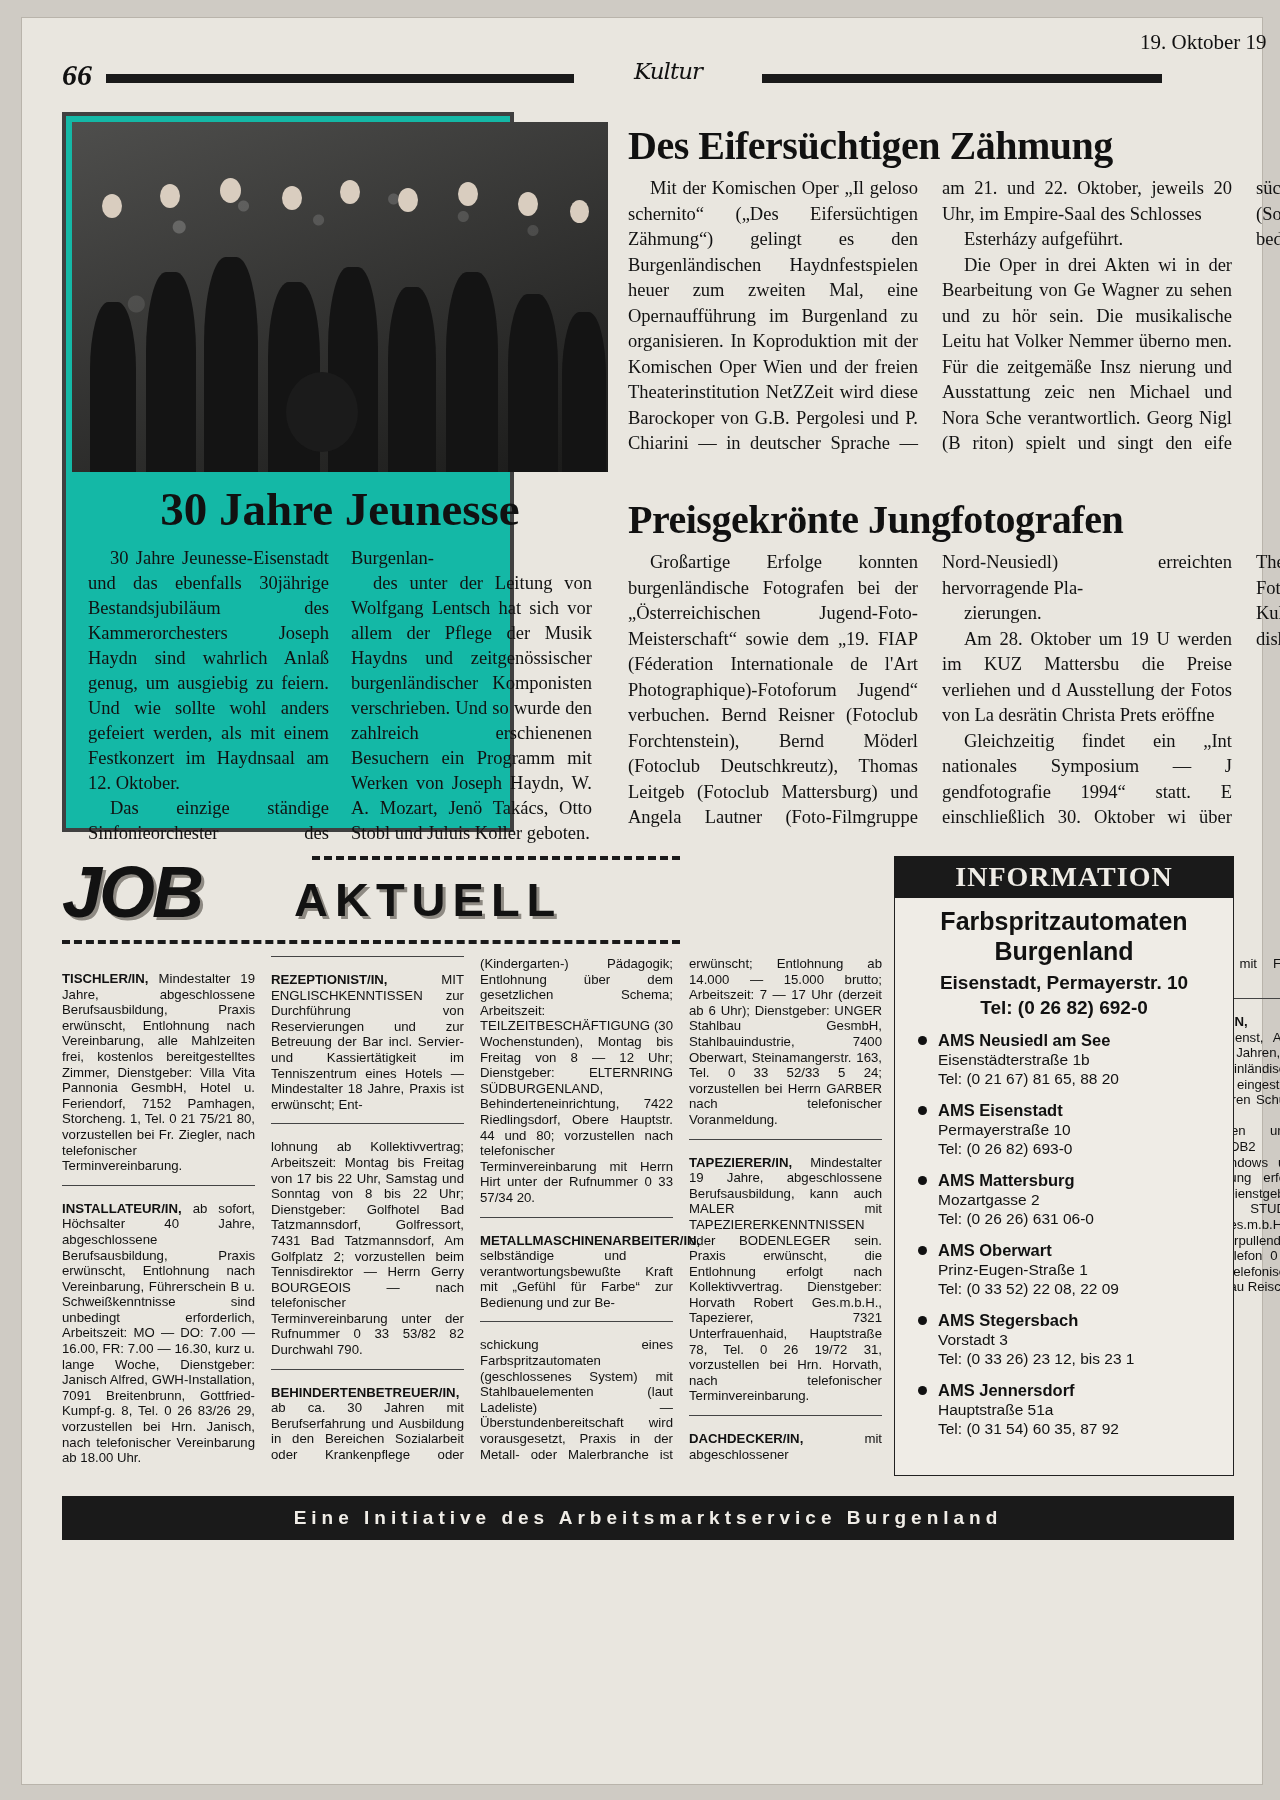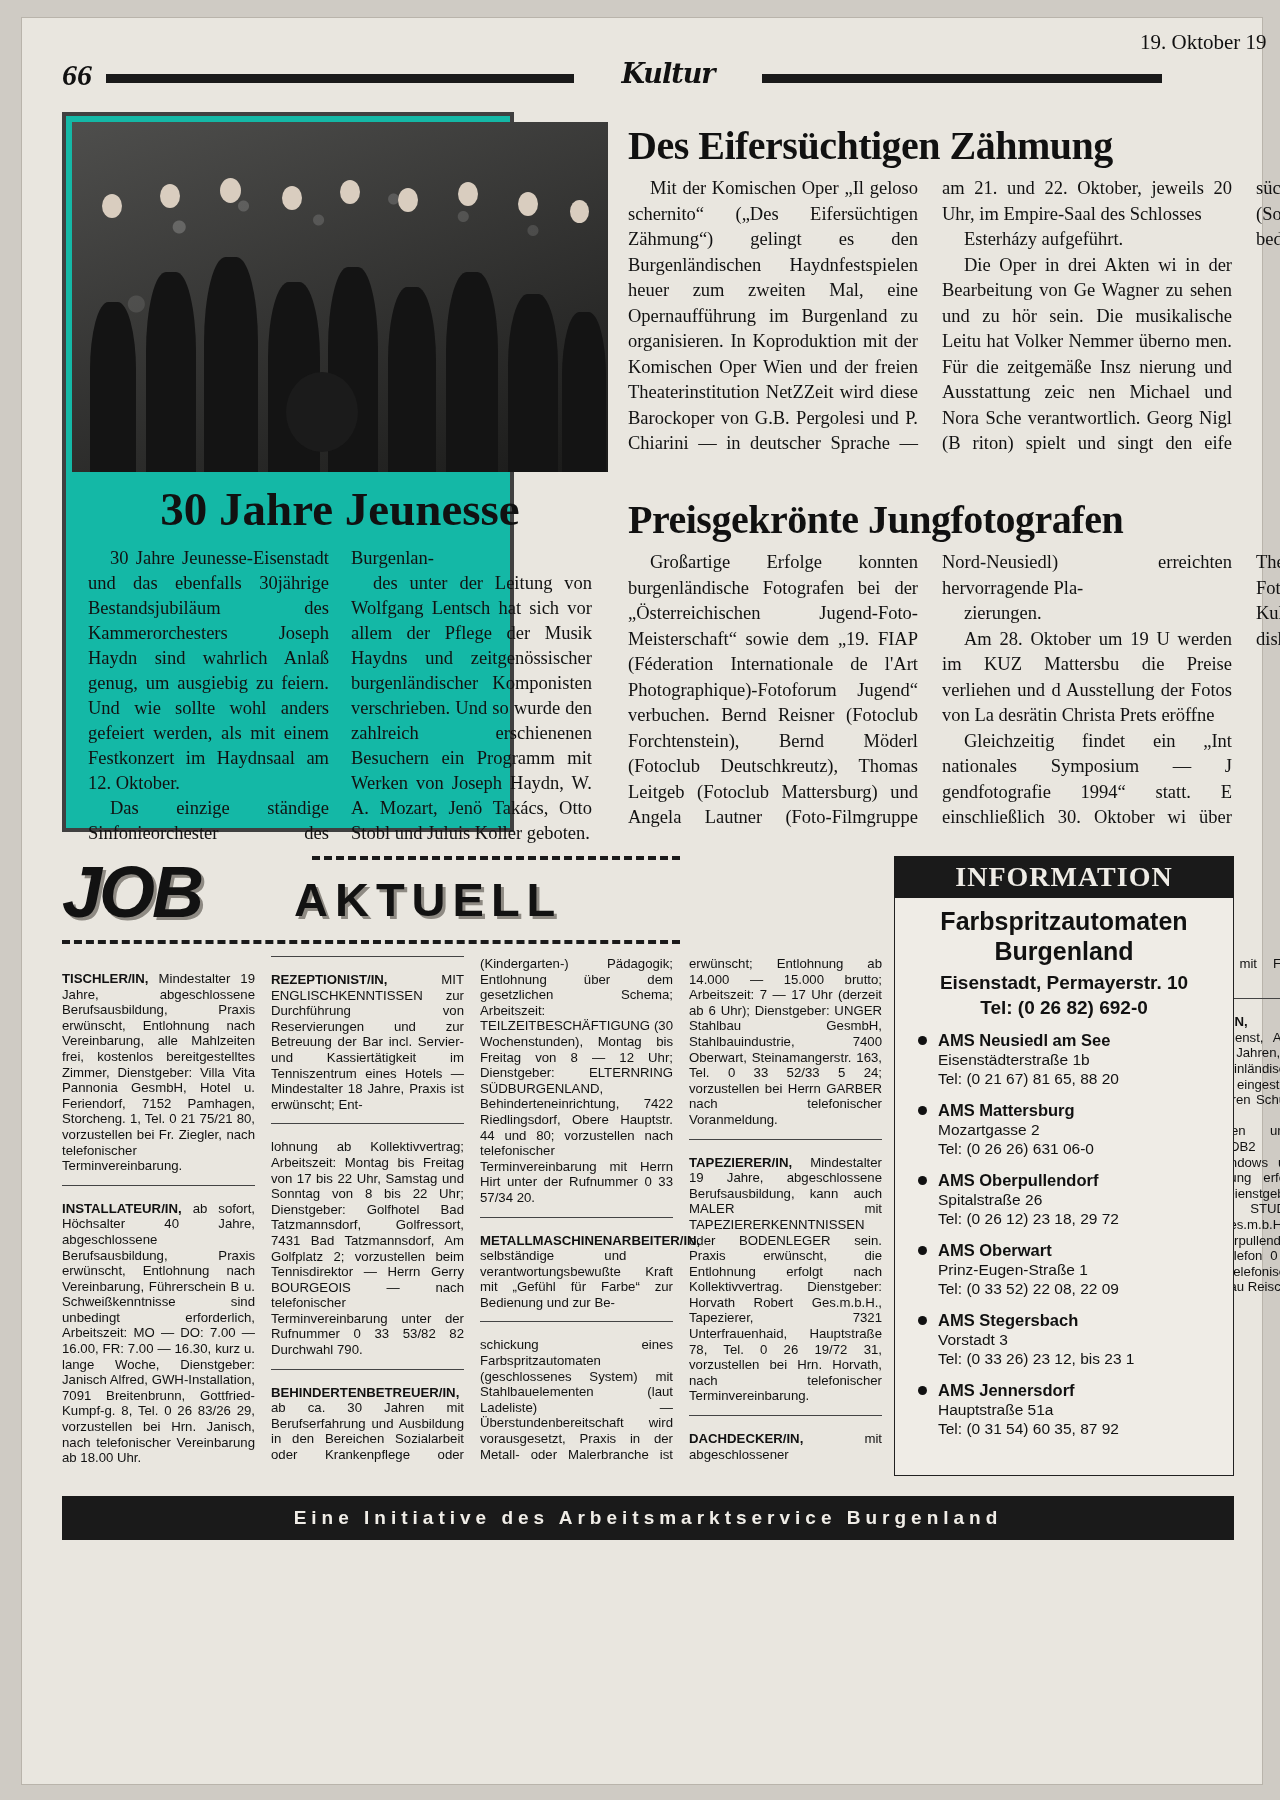--- a/index.html
+++ b/index.html
@@ -27,21 +27,21 @@
     font-weight:bold;font-style:italic;font-size:30px;
   }
   .rulebar{
     position:absolute;top:18px;height:9px;background:#1a1a1a;
   }
   .rule-left{left:44px;width:468px;}
   .rule-right{left:700px;width:400px;}
   .kultur{
     position:absolute;left:516px;top:2px;width:180px;text-align:center;
     font-family:"DejaVu Serif",serif;
-    font-weight:bold;font-style:italic;font-size:27px;
+    font-weight:normal;font-style:italic;font-size:23px;
     letter-spacing:-1px;
   }
   .issue-date{
     position:absolute;left:1118px;top:4px;
     font-size:21px;
     white-space:nowrap;
     margin-top:8px;
   }
   
   .topbox{
@@ -296,32 +296,32 @@
   </div>
   <div class="ams-list" id="ams-offices">
       <div class="ams-item">
         <span class="bullet"></span>
         <div class="name">AMS Neusiedl am See</div>
         <div class="street">Eisenstädterstraße 1b</div>
         <div class="tel">Tel: (0 21 67) 81 65, 88 20</div>
       </div>
       <div class="ams-item">
         <span class="bullet"></span>
+        <div class="name">AMS Eisenstadt</div>
+        <div class="street">Permayerstraße 10</div>
+        <div class="tel">Tel: (0 26 82) 693-0</div>
+      </div>
+      <div class="ams-item">
+        <span class="bullet"></span>
         <div class="name">AMS Mattersburg</div>
         <div class="street">Mozartgasse 2</div>
         <div class="tel">Tel: (0 26 26) 631 06-0</div>
       </div>
       <div class="ams-item">
         <span class="bullet"></span>
-        <div class="name">AMS Oberpullendorf</div>
-        <div class="street">Spitalstraße 26</div>
-        <div class="tel">Tel: (0 26 12) 23 18, 29 72</div>
-      </div>
-      <div class="ams-item">
-        <span class="bullet"></span>
         <div class="name">AMS Oberwart</div>
         <div class="street">Prinz-Eugen-Straße 1</div>
         <div class="tel">Tel: (0 33 52) 22 08, 22 09</div>
       </div>
       <div class="ams-item">
         <span class="bullet"></span>
         <div class="name">AMS Stegersbach</div>
         <div class="street">Vorstadt 3</div>
         <div class="tel">Tel: (0 33 26) 23 12, bis 23 1</div>
       </div>

